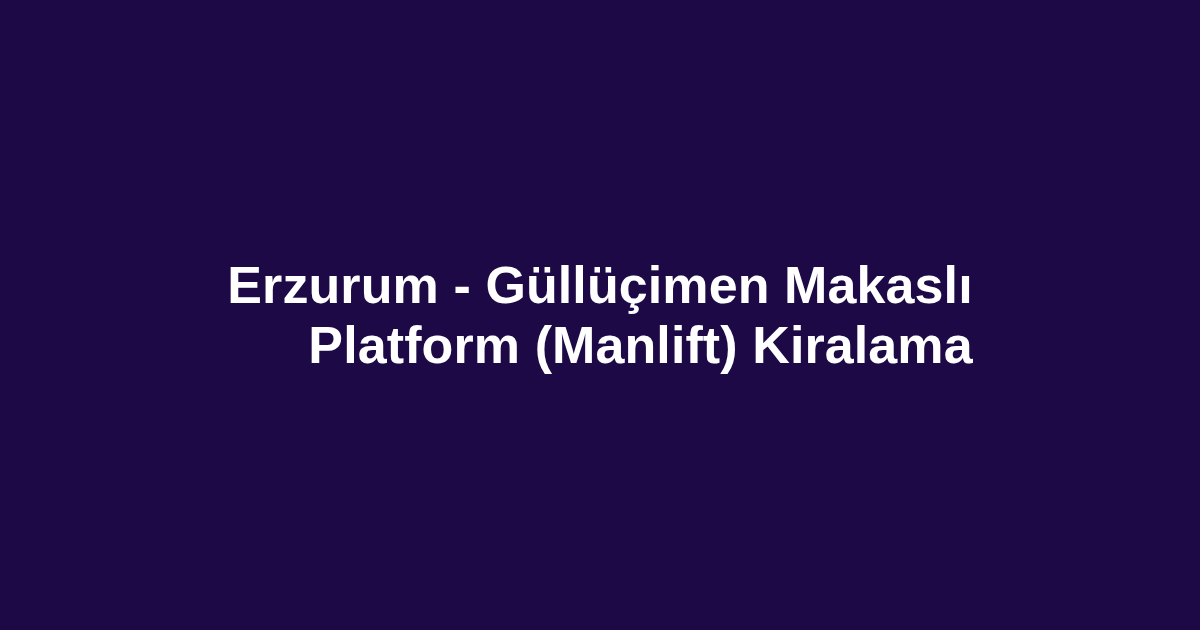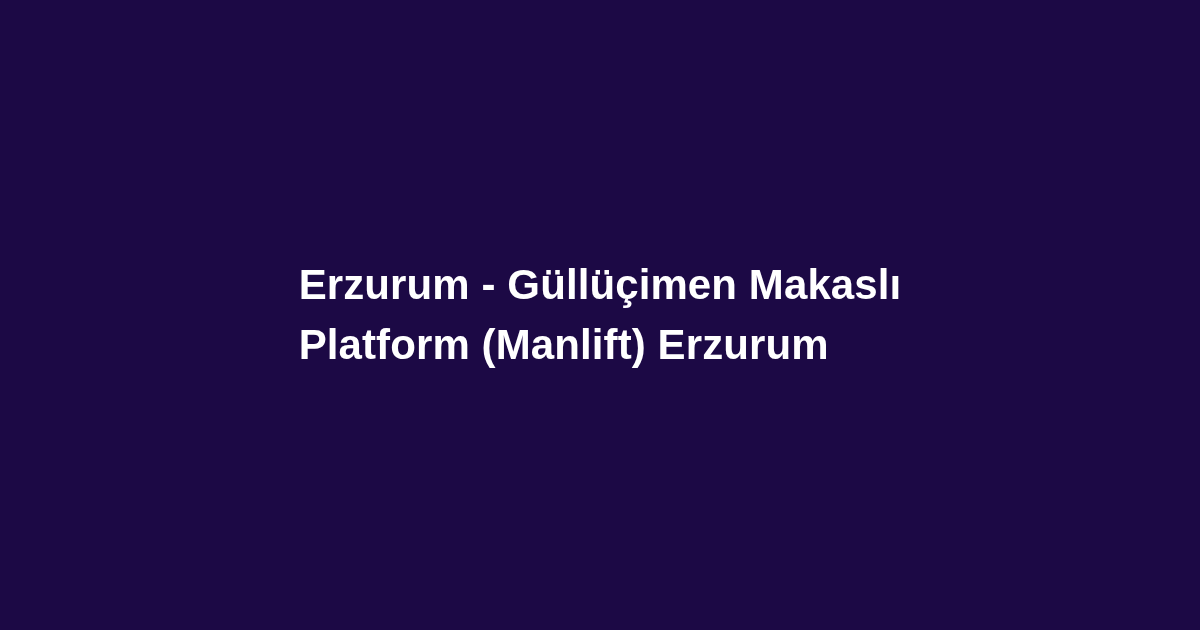--- a/index.html
+++ b/index.html
@@ -33,42 +33,42 @@
     display: flex;
     flex-direction: column;
     align-items: center;
     justify-content: center;
   }
 
   
   .og-card__title {
     margin: 0;
     font-family: "Liberation Sans", "DejaVu Sans", sans-serif;
-    font-size: 42px;
+    font-size: 52px;
     line-height: 60px;
     font-weight: 700;
     color: #ffffff;
-    text-align: left;
+    text-align: right;
     letter-spacing: 0.1px;
     word-wrap: break-word;
     max-width: 900px;
   }
 
   
   .og-card__title-line {
     display: block;
     white-space: nowrap;
   }
 </style>
 </head>
 <body>
 
 <div class="og-card" style="background-color: rgb(28, 9, 69);">
 
   <div class="og-card__inner">
 
     <h1 class="og-card__title" style="color: rgb(255, 255, 255);">
       <span class="og-card__title-line">Erzurum - Güllüçimen Makaslı</span>
-      <span class="og-card__title-line">Platform (Manlift) Erzurum</span>
+      <span class="og-card__title-line">Platform (Manlift) Kiralama</span>
     </h1>
 
   </div>
 </div>
 
 </body></html>

